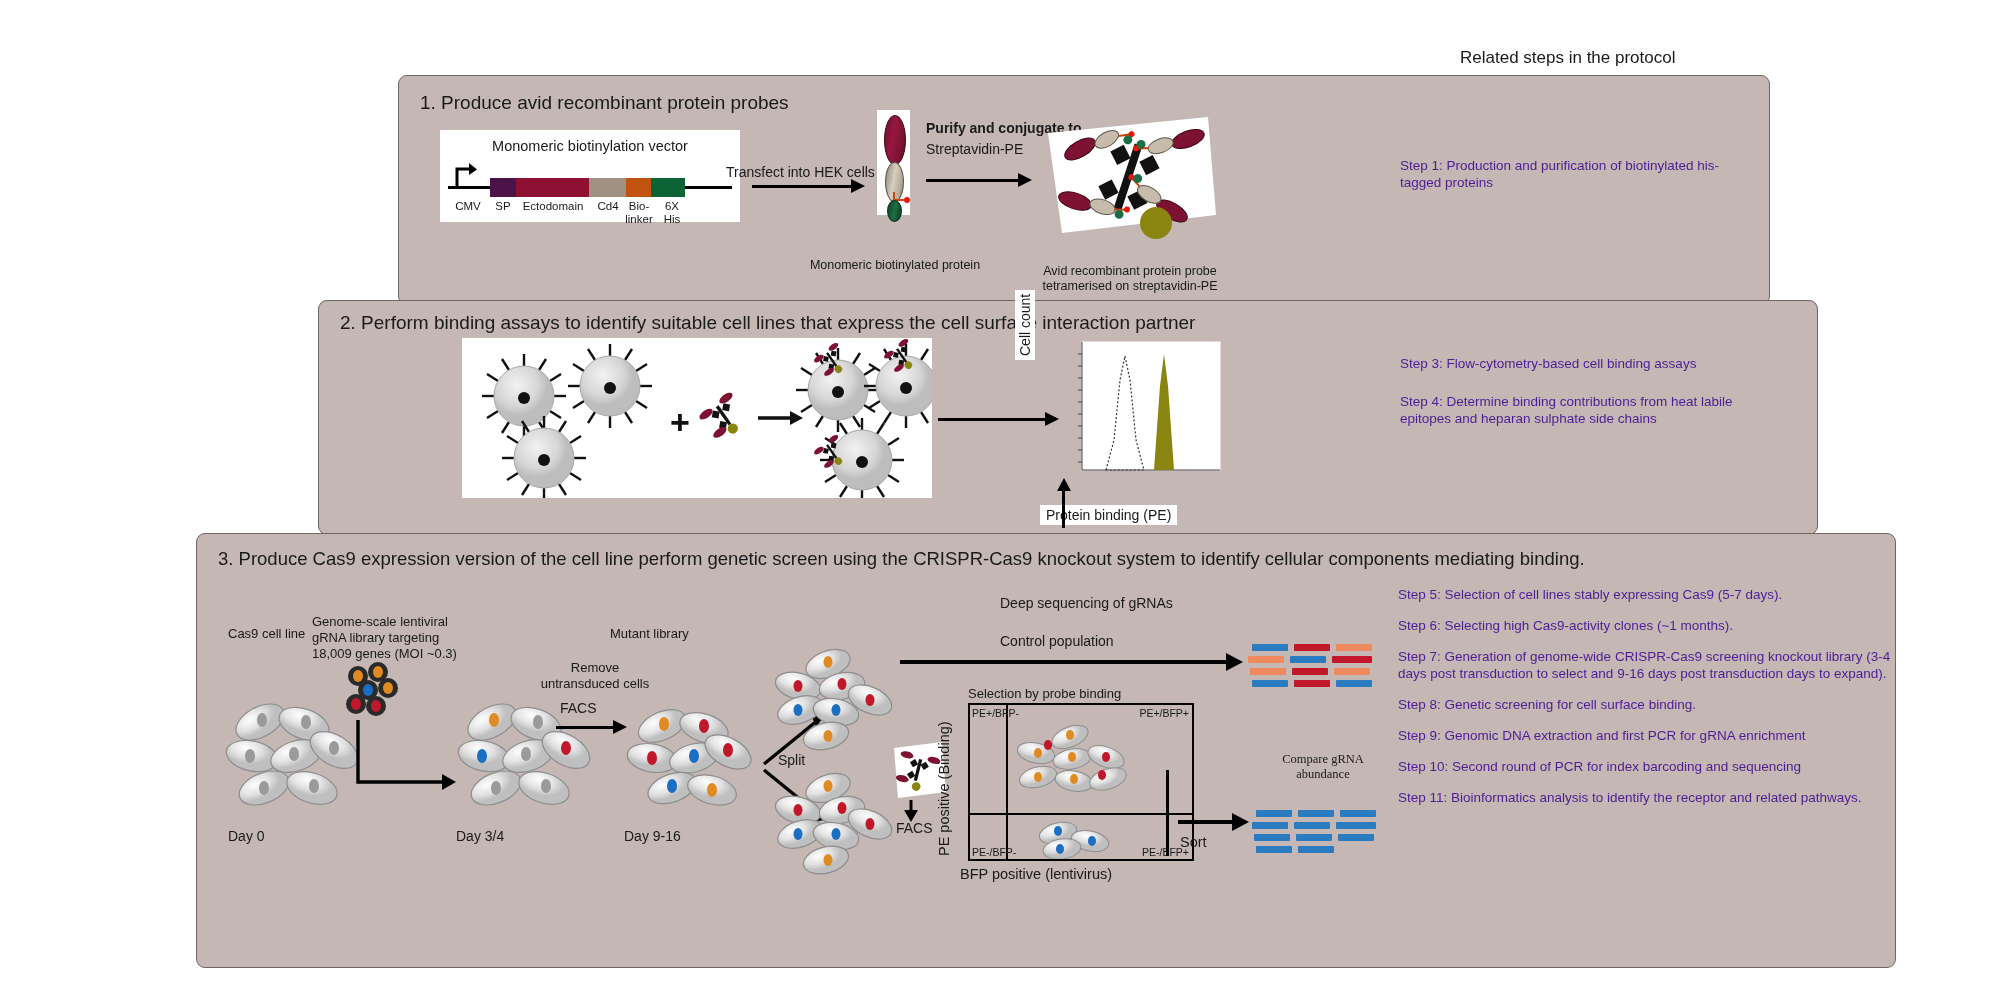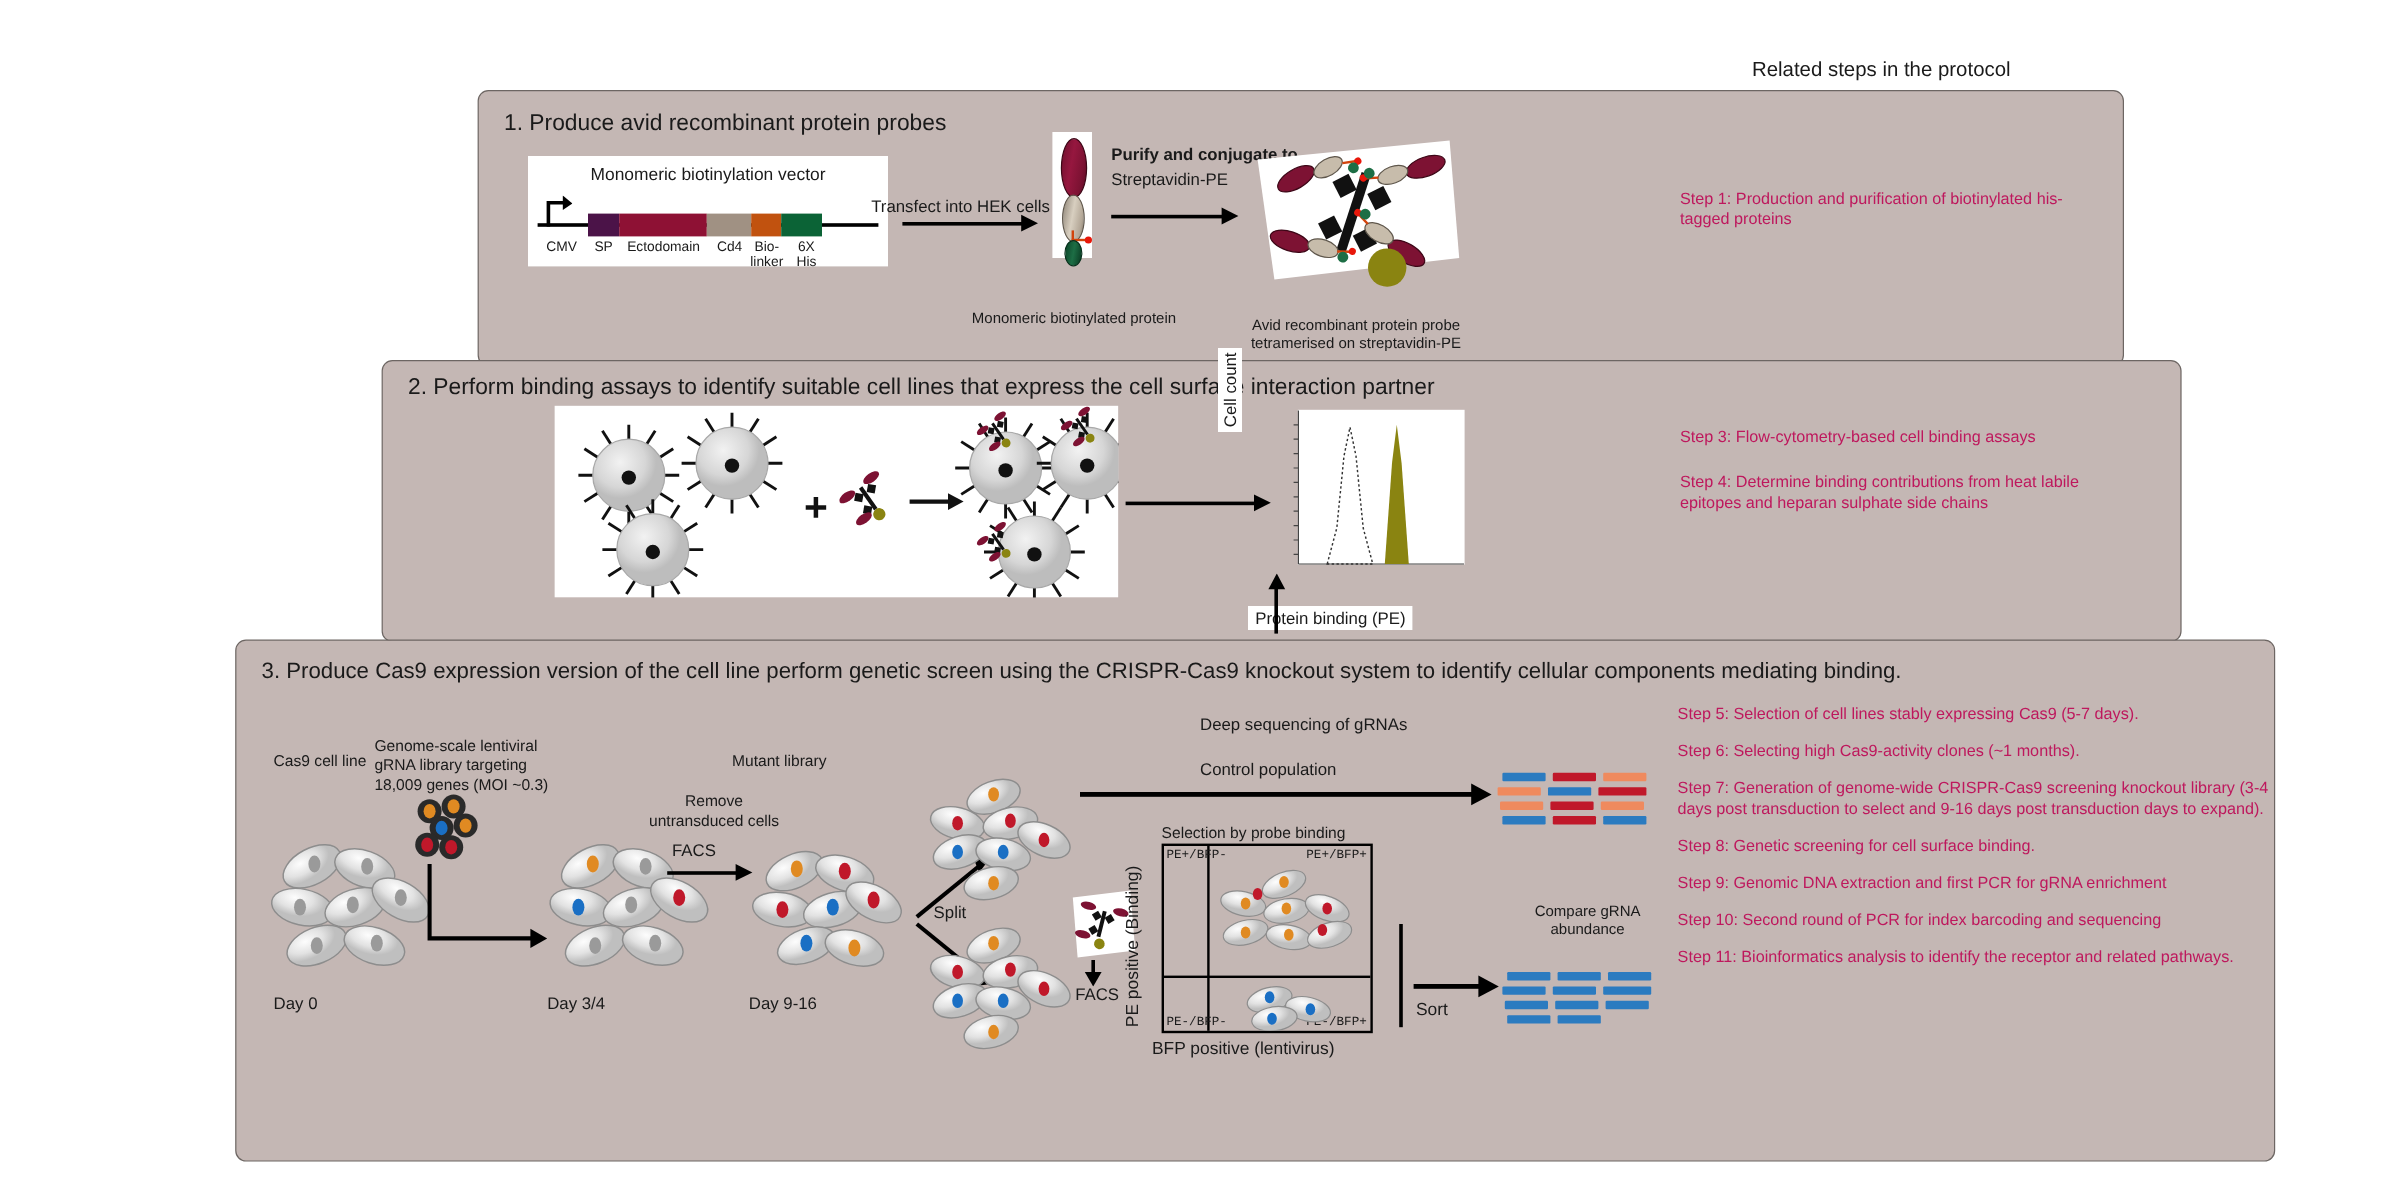--- a/index.html
+++ b/index.html
@@ -97,21 +97,21 @@
     position: absolute; width: 13px; height: 20px; border-radius: 50%;
     background: linear-gradient(100deg,#0c4428 0%, #1d6e45 50%, #0a3a22 100%);
     border: 1px solid #07301c;
   }
   .biotin-arm { position: absolute; width: 13px; height: 2px; background: #d2440c; }
   .biotin-dot { position: absolute; width: 6px; height: 6px; border-radius: 50%; background: #e8170a; }
   .probe-svg { position: absolute; left: 1040px; top: 115px; }
 
   .panel1-steps { position: absolute; left: 1400px; top: 157px; width: 350px; }
   .step-text {
-    font-size: 13.5px; color: #be185d; line-height: 17px; margin-bottom: 21px;
+    font-size: 13.5px; color: #4c1d95; line-height: 17px; margin-bottom: 21px;
   }
 
   
   #panel2 { left: 318px; top: 300px; width: 1500px; height: 235px; }
   #panel2-title { left: 340px; top: 312px; }
   .cells-svg { position: absolute; left: 462px; top: 338px; }
   .histo-svg { position: absolute; left: 1070px; top: 340px; }
   .ylabel-cellcount {
     position: absolute; left: 1015px; top: 360px;
     transform: rotate(-90deg); transform-origin: left top;
@@ -131,22 +131,22 @@
 
   .cellclump { position: absolute; }
 
   .virus-cluster { position: absolute; }
 
   .panel3-steps { position: absolute; left: 1398px; top: 586px; width: 510px; }
   .panel3-steps .step-text { margin-bottom: 14px; }
 
   
   #quad {
-    position: absolute; left: 968px; top: 703px; width: 176px; height: 158px;
-    border: 2.5px solid #000; box-sizing: border-box; font-family: Liberation Mono, monospace;
+    position: absolute; left: 968px; top: 703px; width: 226px; height: 158px;
+    border: 2.5px solid #000; box-sizing: border-box;
   }
   #quad .vline { position:absolute; left: 36px; top:0; bottom:0; width: 2px; background:#000; }
   #quad .hline { position:absolute; left: 0; right:0; top: 108px; height: 2px; background:#000; }
   .quad-lab { position: absolute; font-size: 10.5px; white-space: nowrap; }
   .quad-caption {
     position: absolute; left: 968px; top: 686px; font-size: 13px; white-space: nowrap;
   }
   .xlabel-bfp {
     position: absolute; left: 960px; top: 866px; font-size: 14.5px; white-space: nowrap;
   }
@@ -649,21 +649,21 @@
     <div class="bar" style="left:-4px; top:12px; width:36px; background:#2b7bc0;"></div>
     <div class="bar" style="left:38px; top:12px; width:36px; background:#2b7bc0;"></div>
     <div class="bar" style="left:80px; top:12px; width:40px; background:#2b7bc0;"></div>
     <div class="bar" style="left:-2px; top:24px; width:36px; background:#2b7bc0;"></div>
     <div class="bar" style="left:40px; top:24px; width:36px; background:#2b7bc0;"></div>
     <div class="bar" style="left:82px; top:24px; width:36px; background:#2b7bc0;"></div>
     <div class="bar" style="left:0px;  top:36px; width:36px; background:#2b7bc0;"></div>
     <div class="bar" style="left:42px; top:36px; width:36px; background:#2b7bc0;"></div>
   </div>
 
-  <div class="compare-label" style="white-space:pre-line;">Compare gRNA
+  <div class="compare-label" style="white-space:pre-line;font-family:Liberation Serif, serif;">Compare gRNA
 abundance</div>
 
   <div class="panel3-steps">
     <div class="step-text">Step 5: Selection of cell lines stably expressing Cas9 (5-7 days).</div>
     <div class="step-text">Step 6: Selecting high Cas9-activity clones (~1 months).</div>
     <div class="step-text">Step 7: Generation of genome-wide CRISPR-Cas9 screening knockout library (3-4 days post transduction to select and 9-16 days post transduction days to expand).</div>
     <div class="step-text">Step 8: Genetic screening for cell surface binding.</div>
     <div class="step-text">Step 9: Genomic DNA extraction and first PCR for gRNA enrichment</div>
     <div class="step-text">Step 10: Second round of PCR for index barcoding and sequencing</div>
     <div class="step-text">Step 11: Bioinformatics analysis to identify the receptor and related pathways.</div>

